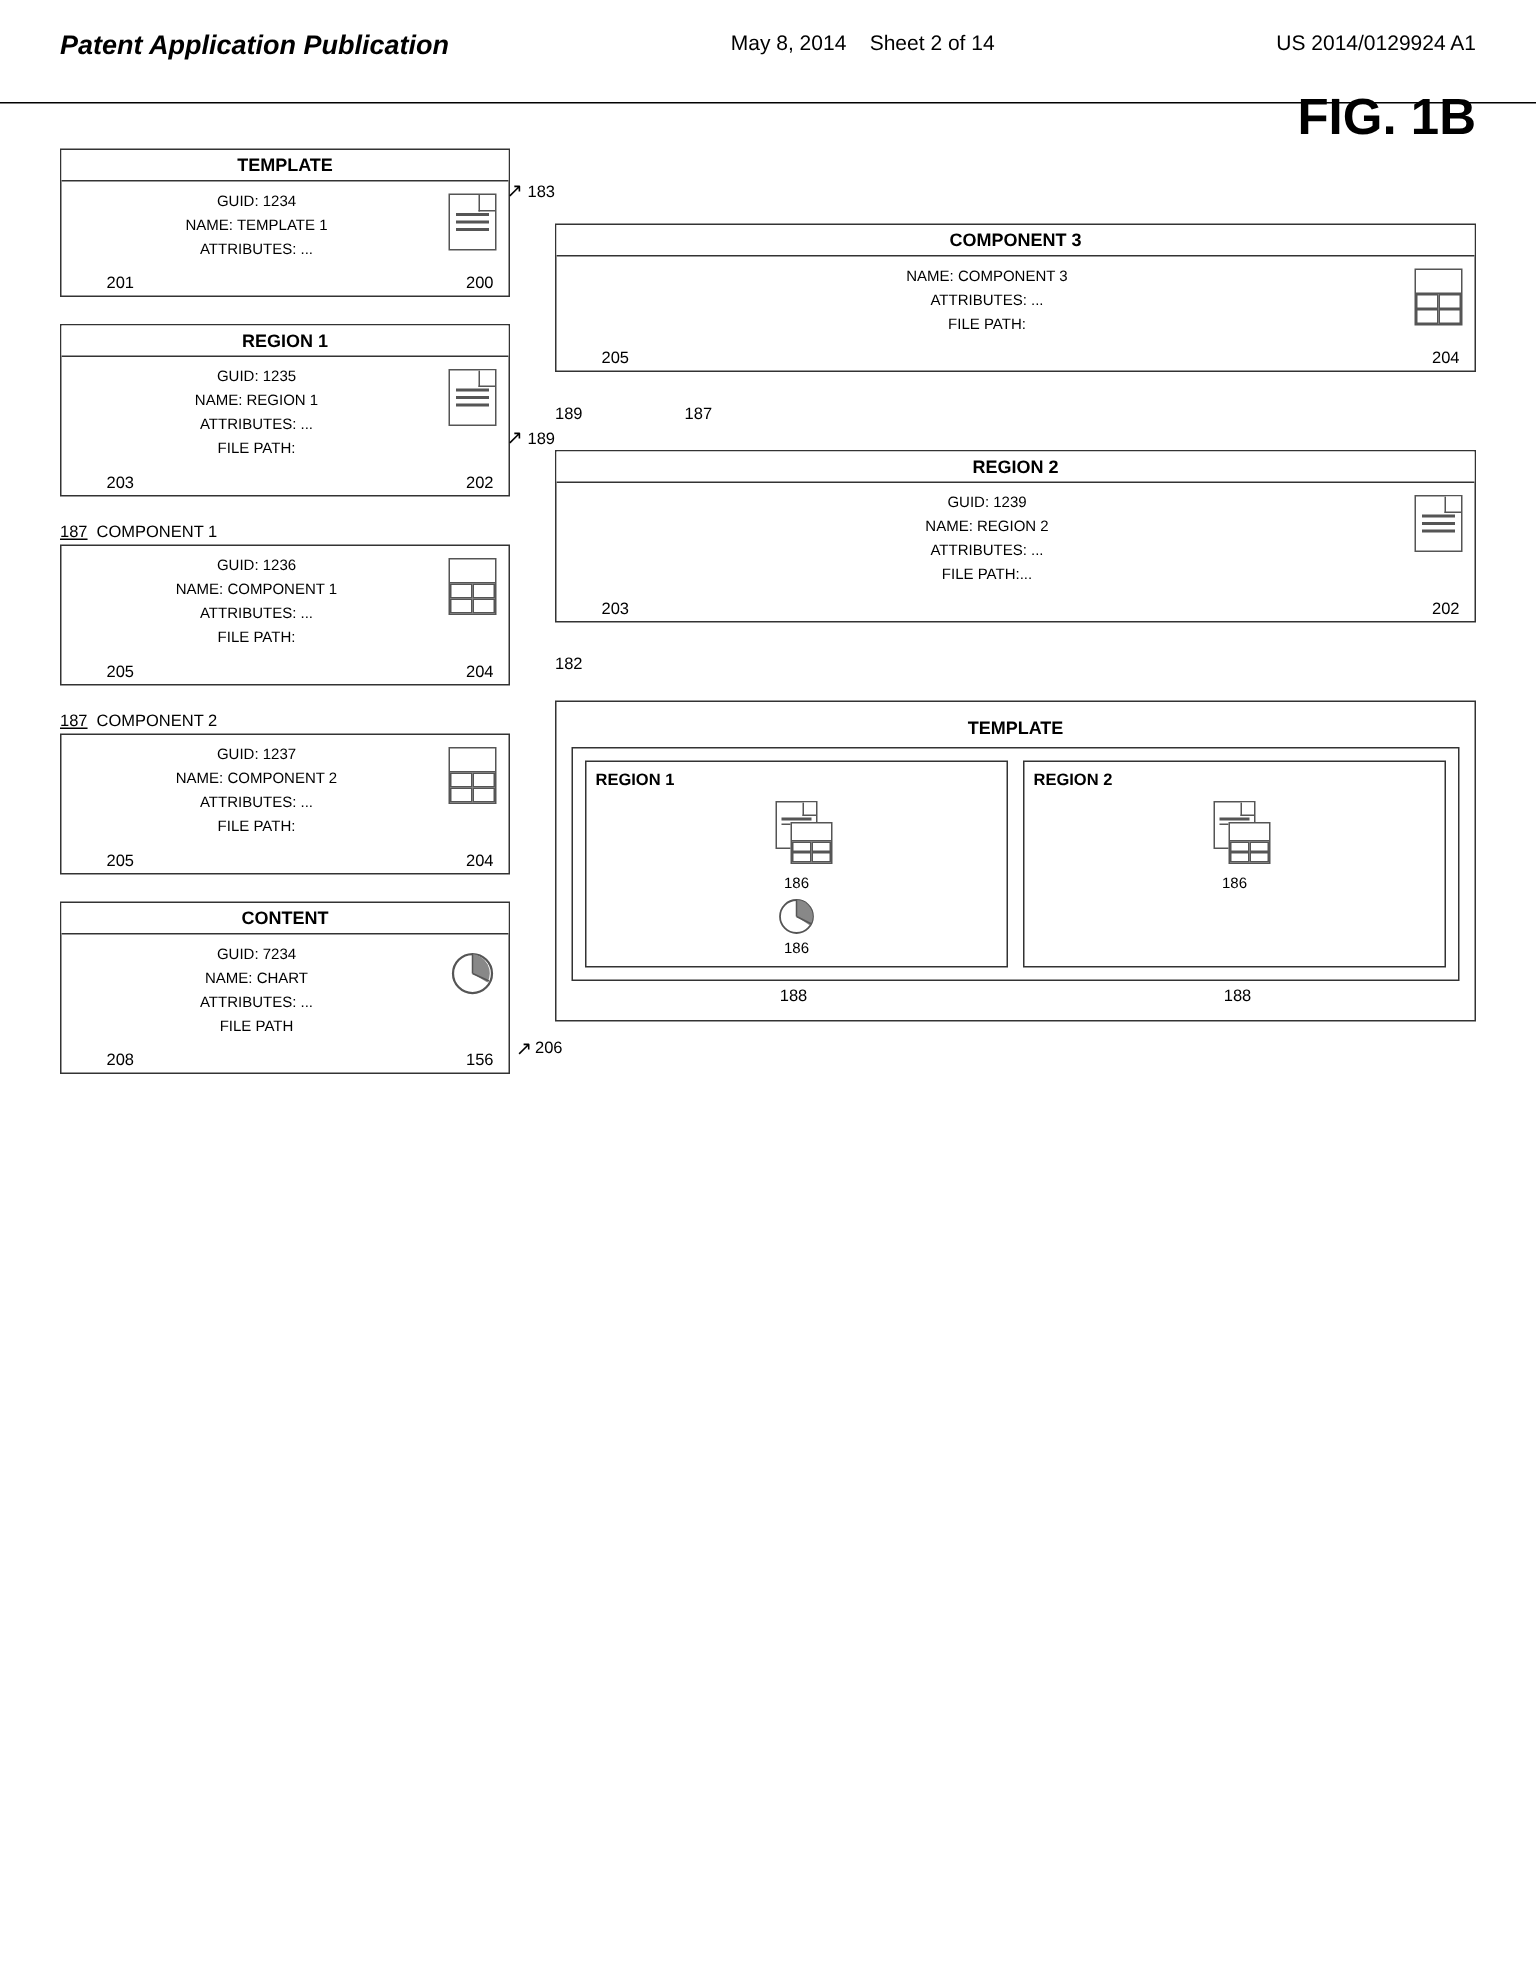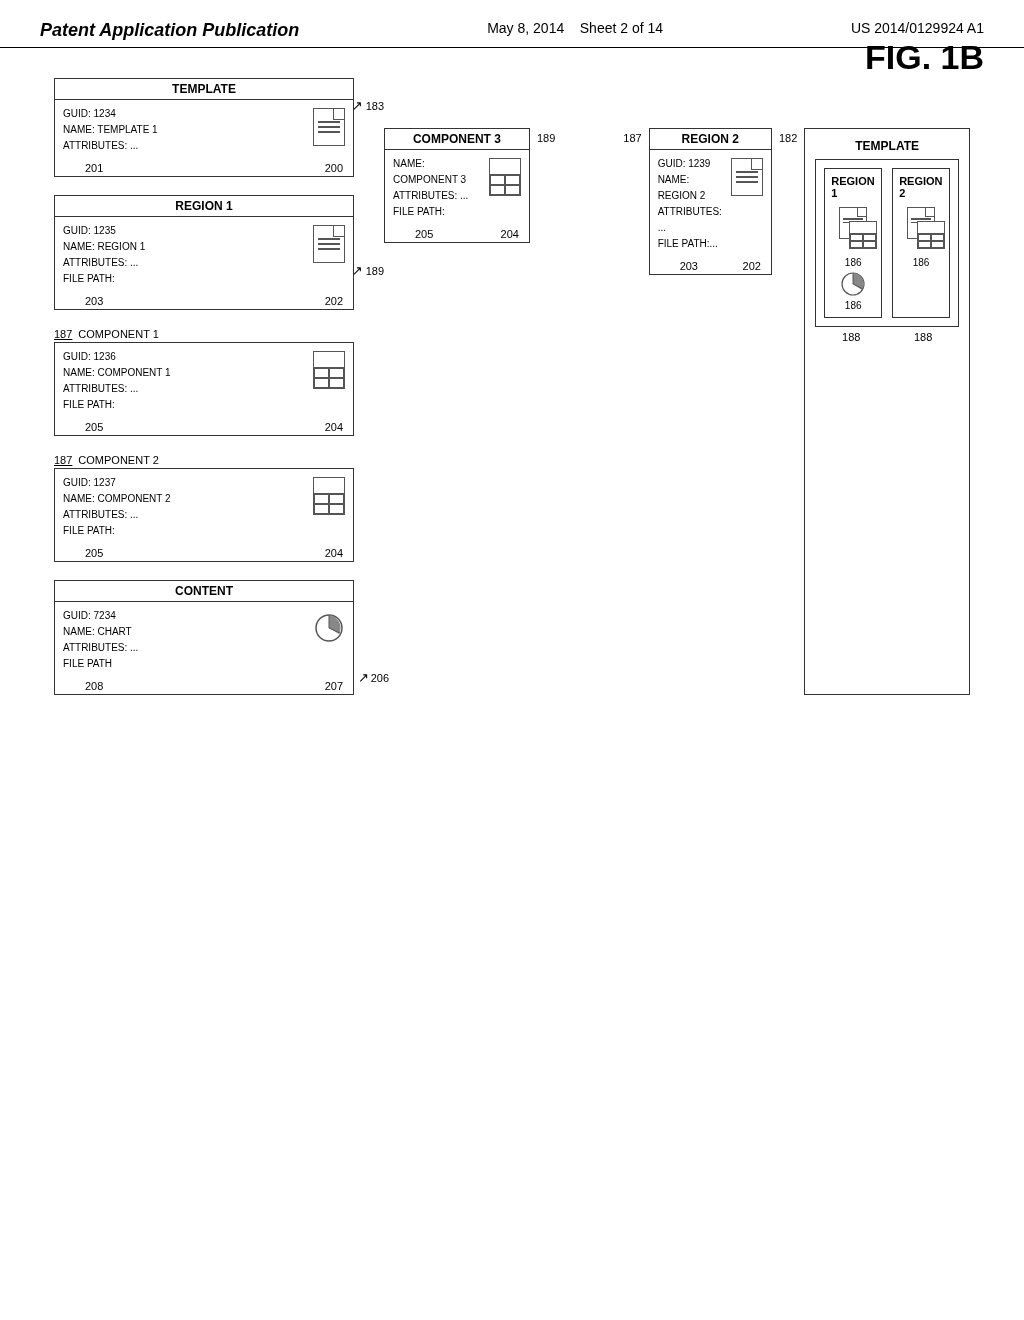--- a/index.html
+++ b/index.html
@@ -9,59 +9,59 @@
       width: 1024px;
       min-height: 1320px;
       position: relative;
     }
 
     
     .header {
       display: flex;
       justify-content: space-between;
       align-items: flex-start;
-      padding: 20px 40px 6px 40px;
+      padding: 20px 40px 27px 40px;
       border-bottom: 1px solid #000;
     }
     .header-left {
       font-size: 18px;
       font-weight: bold;
       font-style: italic;
     }
     .header-center {
       font-size: 14px;
       text-align: center;
     }
     .header-right {
       font-size: 14px;
       text-align: right;
     }
 
     
     .main {
       display: flex;
-      padding: 30px 54px;
+      padding: 30px 40px;
       gap: 30px;
     }
 
     
     .left-col {
       width: 300px;
       display: flex;
       flex-direction: column;
       gap: 18px;
       position: relative;
     }
 
     
     .right-col {
       flex: 1;
       display: flex;
-      flex-direction: row;
-      gap: 7px;
+      flex-direction: column;
+      gap: 18px;
       position: relative;
     }
 
     
     .box {
       border: 1.5px solid #333;
       background: #fff;
       position: relative;
     }
 
@@ -71,20 +71,21 @@
       font-weight: bold;
       border-bottom: 1.5px solid #333;
       padding: 3px 0;
       background: #fff;
     }
 
     .box-content {
       display: flex;
       padding: 6px 8px;
       gap: 6px;
+      text-align: center;
     }
 
     .box-fields {
       flex: 1;
       font-size: 10px;
       line-height: 1.6;
     }
 
     
     .doc-icon {
@@ -429,21 +430,21 @@
             <svg viewBox="0 0 32 32">
               <circle cx="16" cy="16" r="13" fill="none" stroke="#555" stroke-width="1.5"></circle>
               <path d="M16,16 L16,3 A13,13 0 0,1 26,22 Z" fill="#888"></path>
               <line x1="16" y1="16" x2="16" y2="3" stroke="#555" stroke-width="1"></line>
               <line x1="16" y1="16" x2="27" y2="21" stroke="#555" stroke-width="1"></line>
             </svg>
           </div>
         </div>
         <div class="box-numbers">
           <span>208</span>
-          <span>207</span>
+          <span>156</span>
         </div>
       </div>
 
       <div style="position:absolute; right:-35px; bottom:10px; font-size:11px; display:flex; align-items:center; gap:2px;">
         <span style="font-size:13px; transform:scaleX(-1); display:inline-block;">↖</span>
         <span>206</span>
       </div>
     </div>
 
   </div>

